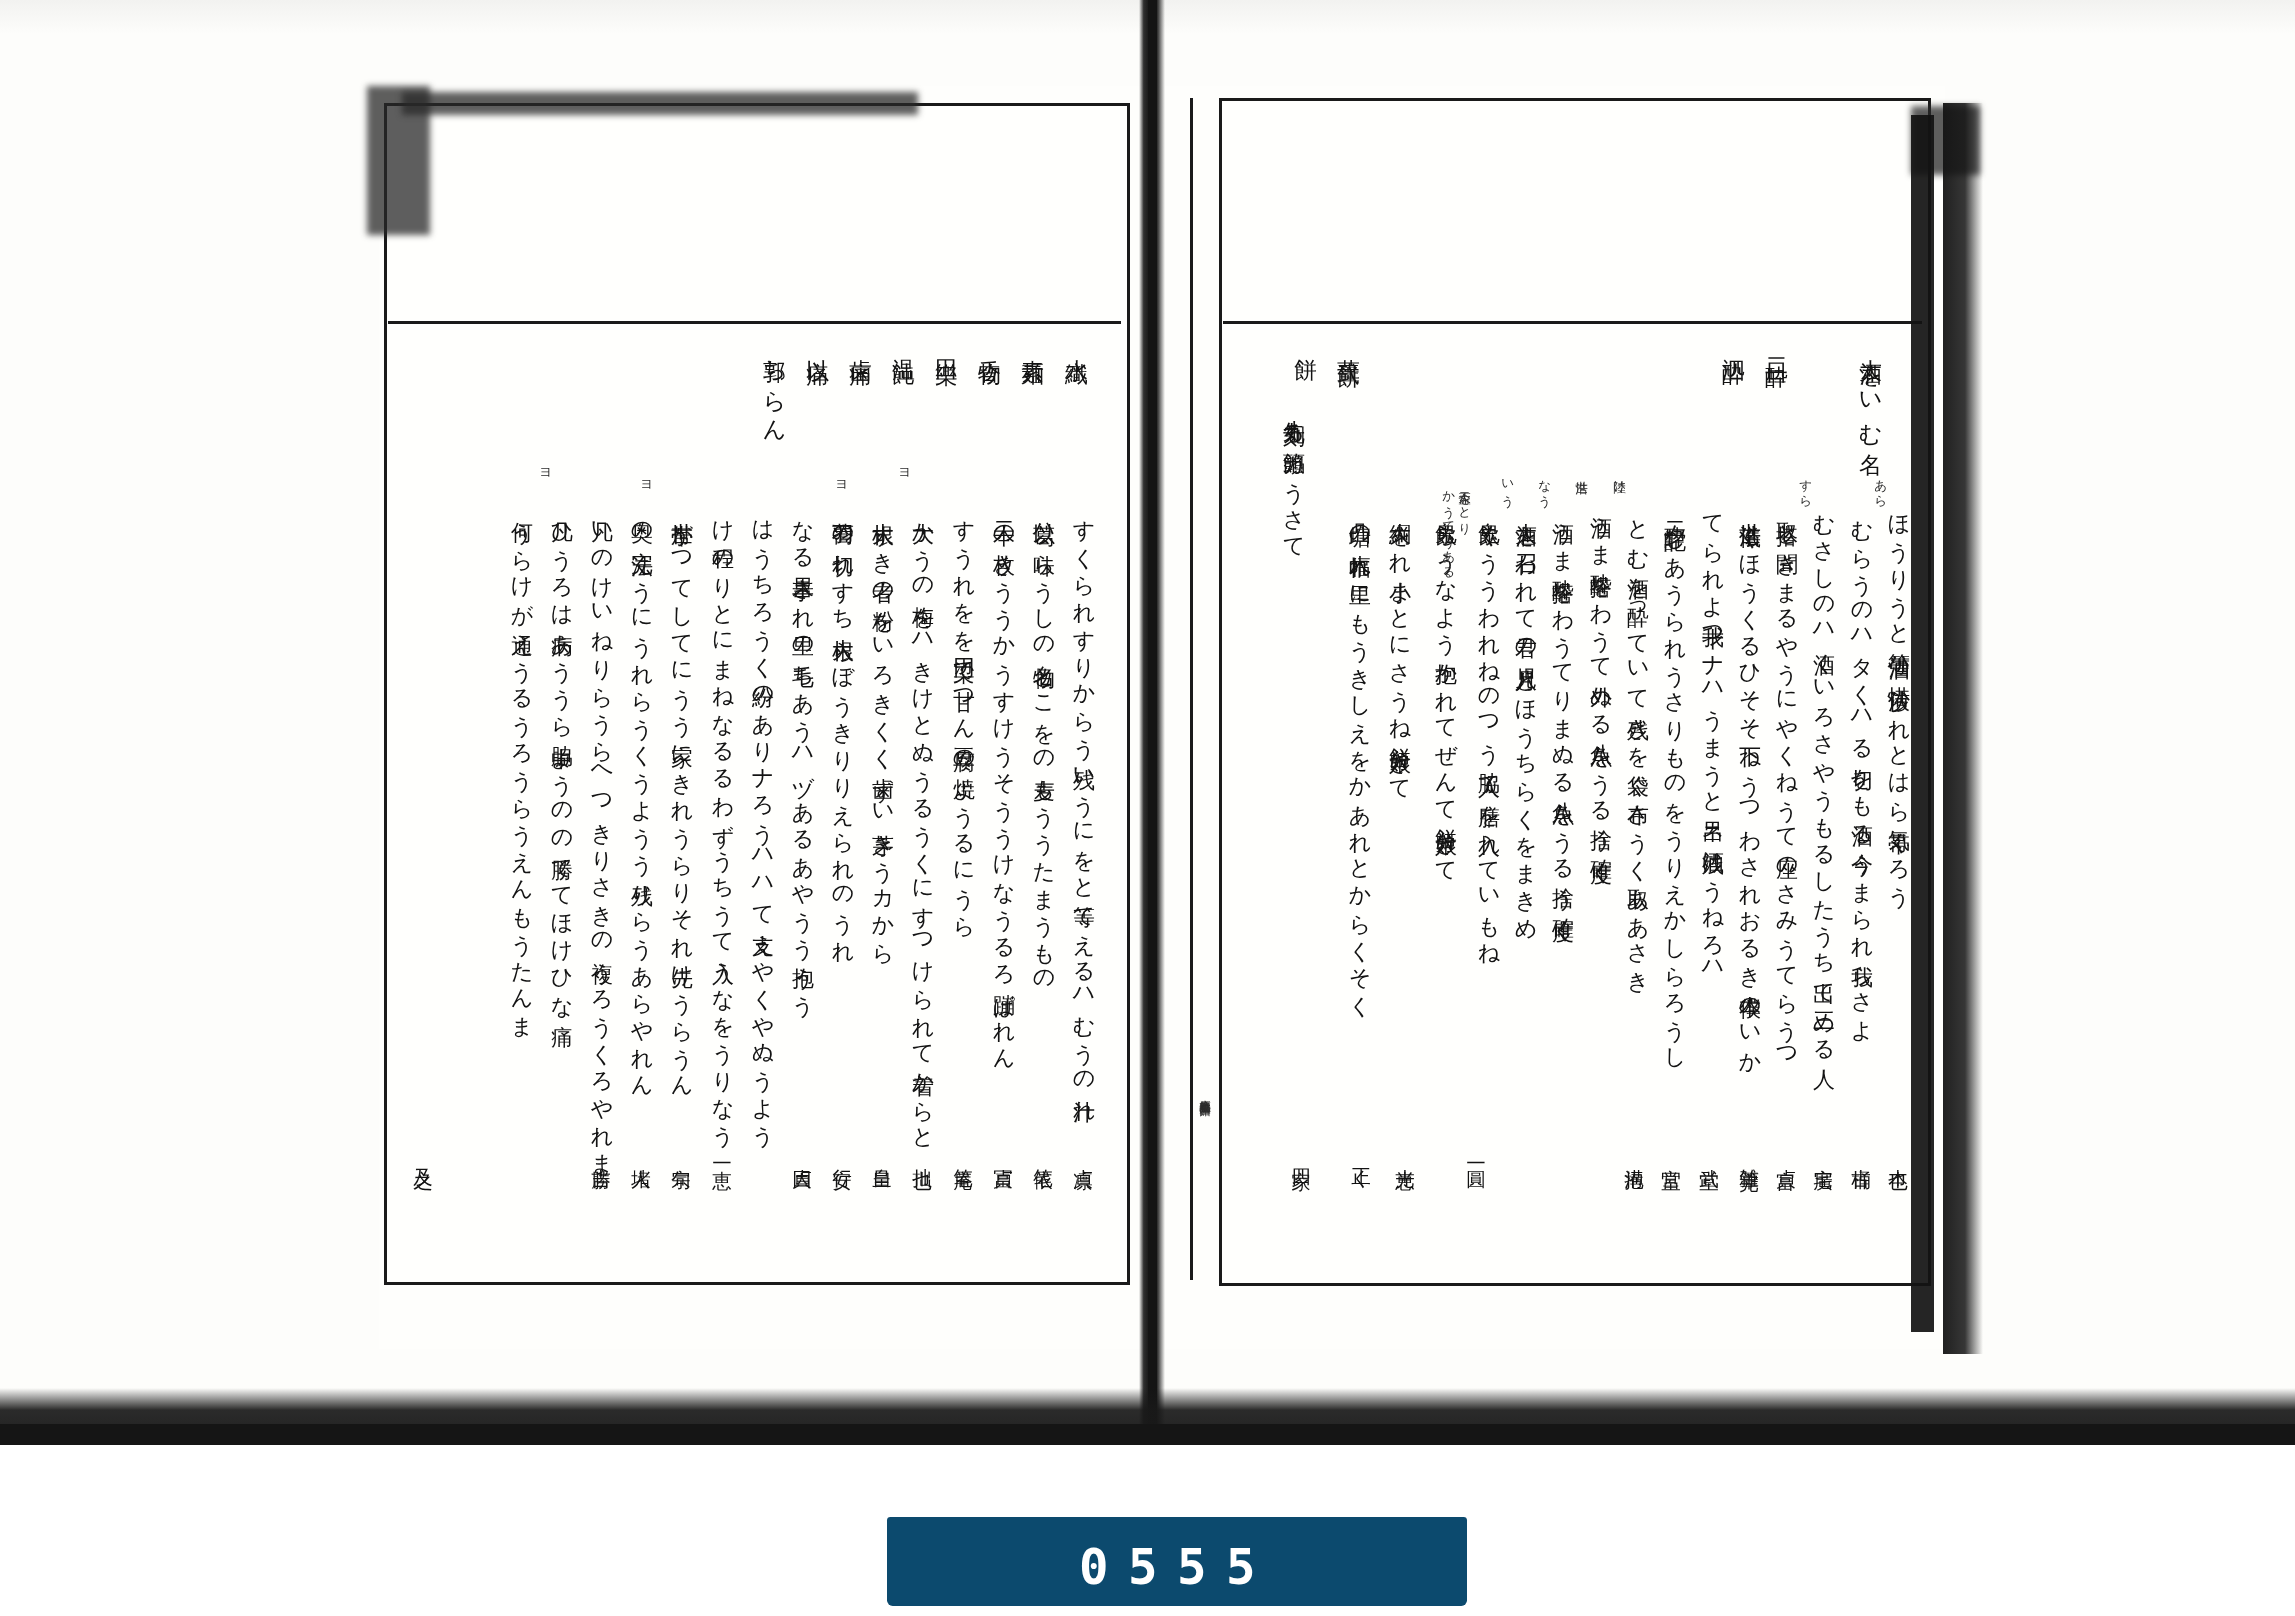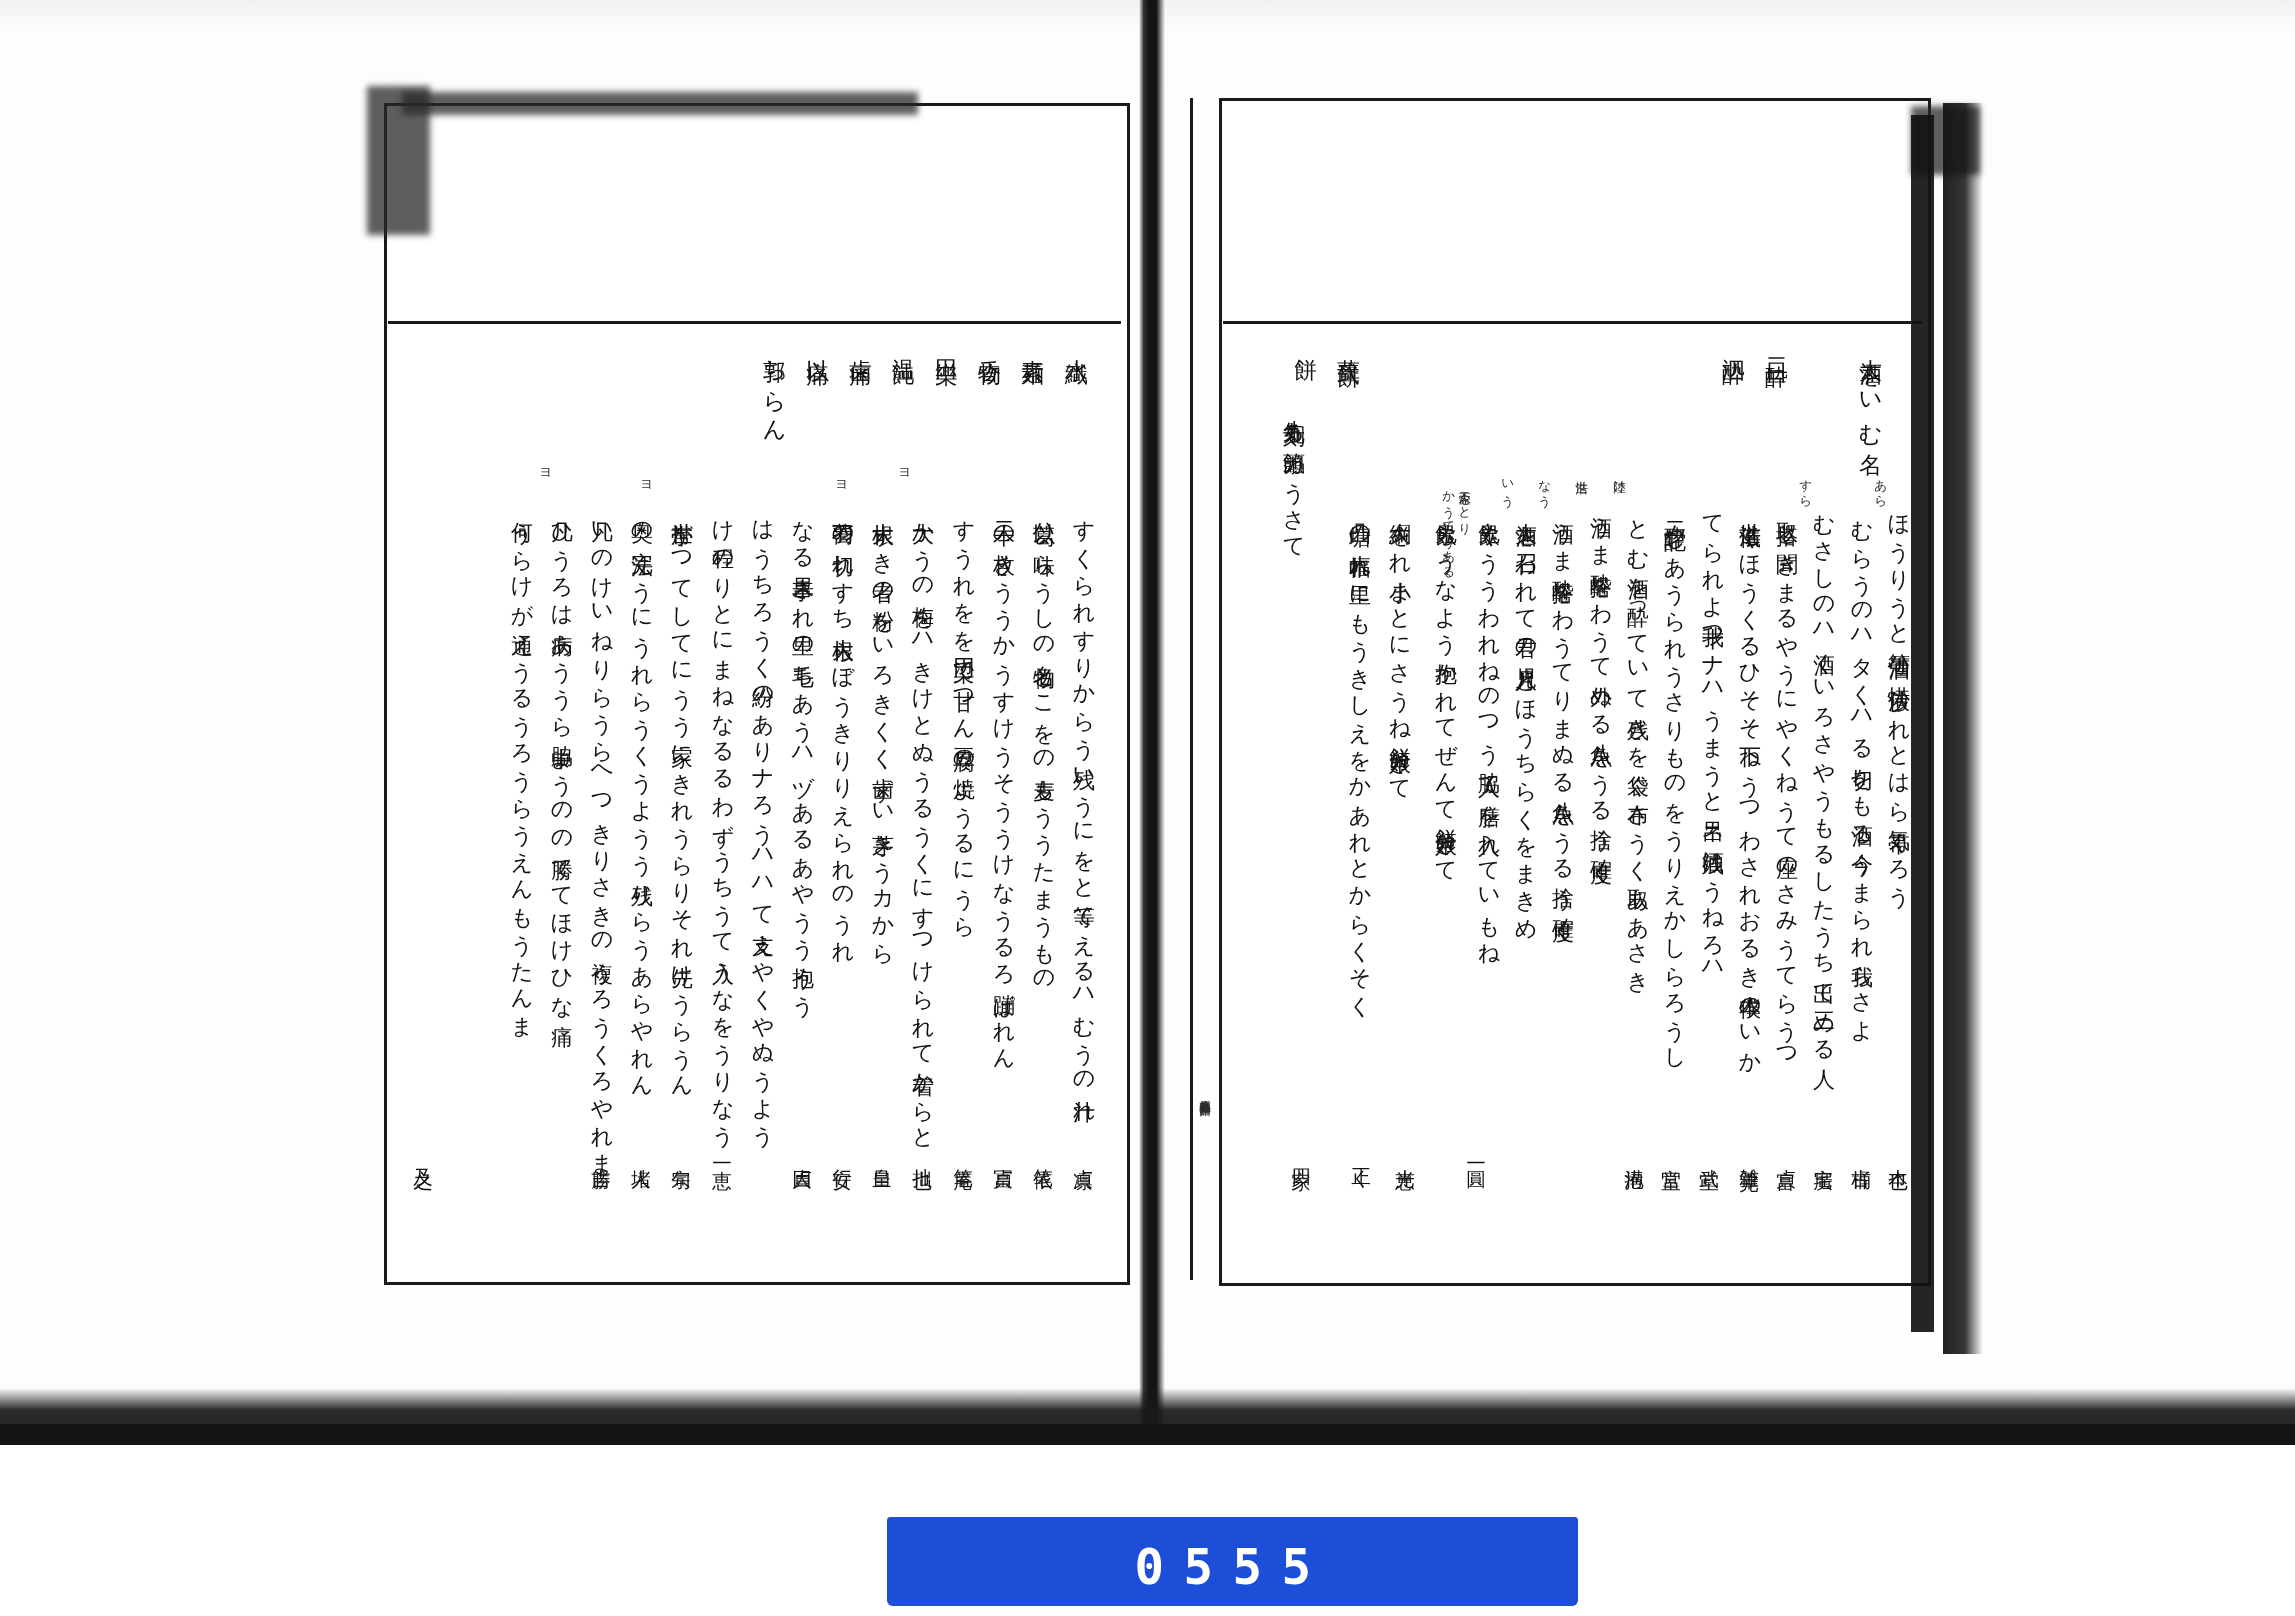--- a/index.html
+++ b/index.html
@@ -157,22 +157,22 @@
     color: #2b2b2b;
     left: 1197px;
     top: 1090px;
     letter-spacing: 0.08em;
   }
 
   
   .filmstrip {
     position: absolute;
     left: 887px; bottom: 11.5px;
-    width: 691px; height: 89px;
-    background: #1d4ed8;
+    width: 580px; height: 89px;
+    background: #0c4a6e;
     border-radius: 3.4px 3.4px 5.7px 5.7px;
   }
   .filmstrip .digits {
     position: absolute;
     left: 0; right: 0; top: 22px;
     text-align: center;
     color: #ffffff;
     font-family: "DejaVu Sans Mono", monospace;
     font-size: 49px;
     letter-spacing: 19.5px;

